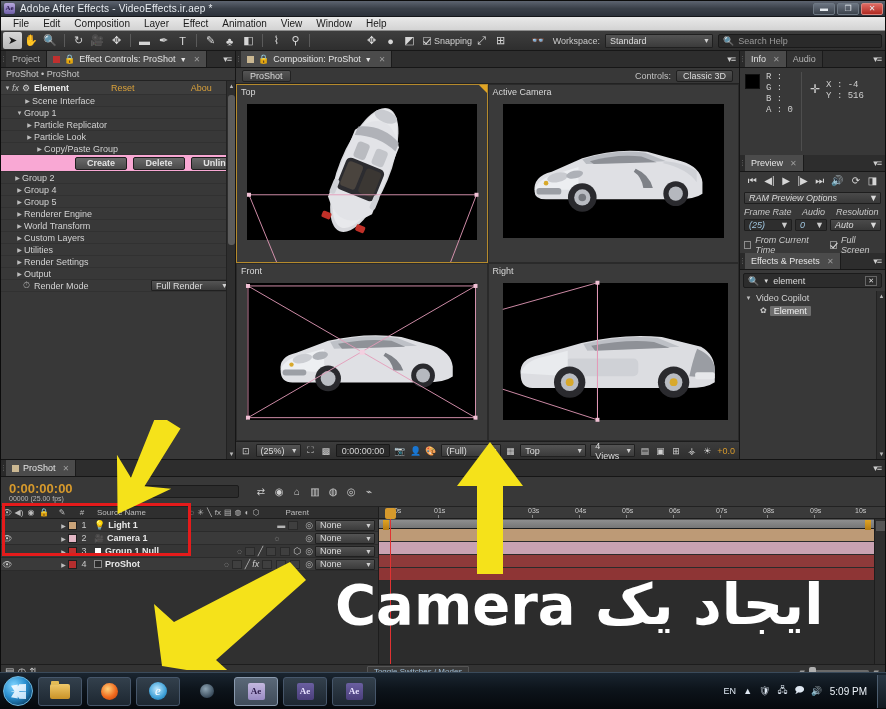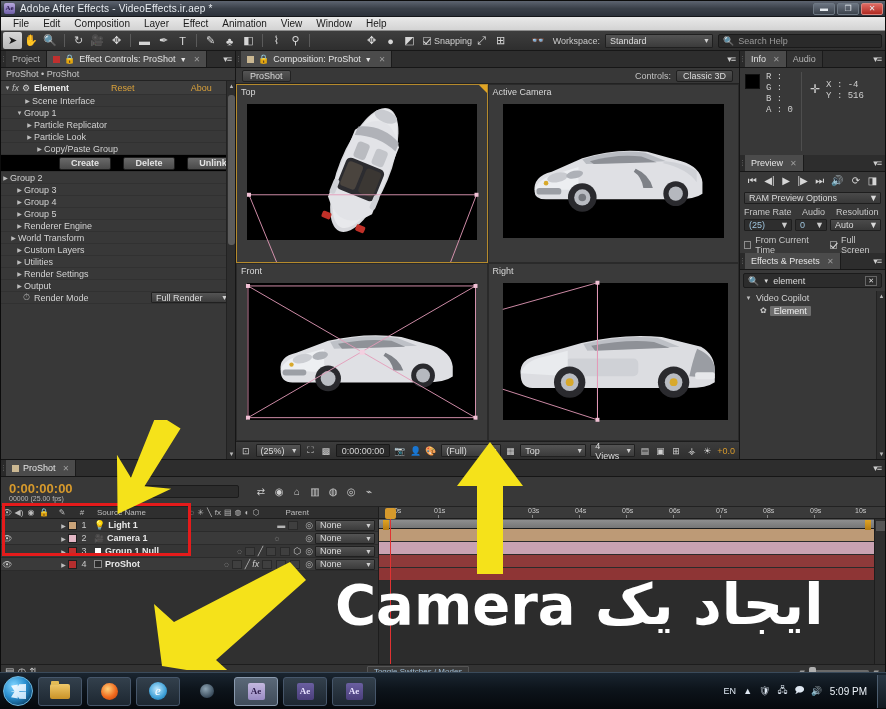--- a/index.html
+++ b/index.html
@@ -147,21 +147,21 @@
   .ec-breadcrumb{height:13px;background:#383838;display:flex;align-items:center;padding-left:5px;font-size:9px;color:#c6c6c6;border-bottom:1px solid #222;flex:none;}
   .ec-body{flex:1;overflow:hidden;background:#383838;position:relative;}
   .ec-row{
     height:12px; display:flex; align-items:center; font-size:9px; color:#d2d2d2;
     border-bottom:1px solid #313131; padding-right:4px;
   }
   .ec-row.head{height:14px;background:#3d3d3d;}
   .tri{width:9px;text-align:center;color:#bdbdbd;font-size:6px;flex:none;}
   .ec-name{white-space:nowrap;}
   .orange{color:#d9a13b;}
-  .btnrow{height:17px;display:flex;align-items:center;gap:12px;padding-left:58px;background:#000000;border-bottom:1px solid #313131;}
+  .btnrow{height:17px;display:flex;align-items:center;gap:6px;padding-left:74px;background:#f9a8d4;border-bottom:1px solid #313131;}
   .aebtn{
     height:13px;min-width:52px;padding:0 8px;font-size:9px;color:#e2e2e2;font-weight:bold;
     background:linear-gradient(180deg,#6a6a6a,#4a4a4a); border:1px solid #1e1e1e;border-radius:2px;
     display:flex;align-items:center;justify-content:center;
   }
   .rm-dd{width:80px;height:11px;margin-left:auto;}
   .scroll-v{
     position:absolute;right:0;top:0;width:9px;height:100%;background:#2e2e2e;border-left:1px solid #222;
   }
   .scroll-v .thumb{position:absolute;left:1px;top:14px;width:7px;height:150px;background:#5c5c5c;border-radius:3px;}
@@ -196,21 +196,21 @@
 
   
   .info-body{flex:1;background:#383838;padding:4px 5px;display:flex;gap:6px;}
   .swatch{width:15px;height:15px;background:#000;border:1px solid #111;margin-top:2px;flex:none;}
   .rgba{font-size:9px;line-height:11px;color:#cfcfcf;font-family:"Liberation Mono",monospace;}
   .info-sep{width:1px;background:#4e4e4e;margin:0 2px;}
   .xy{font-size:9px;line-height:11px;color:#cfcfcf;font-family:"Liberation Mono",monospace;padding-top:8px;}
   .crosshair{color:#cfcfcf;font-size:12px;padding-top:10px;}
 
   .prev-transport{height:17px;display:flex;align-items:center;justify-content:space-around;background:#383838;color:#d6d6d6;font-size:10px;padding:0 4px;flex:none;}
-  .prevopts{padding:3px 4px;background:#383838;}
+  .prevopts{padding:3px 4px;background:#383838;font-style:italic;}
   .row-lbl{display:flex;font-size:9px;color:#c8c8c8;gap:4px;margin-top:3px;}
   .mini-dd{height:12px;border:1px solid #1e1e1e;background:linear-gradient(180deg,#4a4a4a,#383838);display:flex;align-items:center;padding:0 2px 0 4px;font-size:9px;color:#dadada;border-radius:1px;}
   .fld{background:#2e2e2e;color:#9fc4dd;}
   .cbrow{display:flex;align-items:center;gap:4px;margin-top:4px;font-size:9px;color:#c8c8c8;}
 
   .ep-search{height:15px;margin:3px;background:#2c2c2c;border:1px solid #1b1b1b;border-radius:2px;display:flex;align-items:center;gap:4px;padding:0 4px;font-size:9px;color:#ddd;}
   .ep-list{flex:1;background:#383838;font-size:9px;color:#d2d2d2;position:relative;}
   .ep-row{height:13px;display:flex;align-items:center;gap:3px;padding-left:4px;}
   .ep-sel{background:#6e6e6e;color:#f0f0f0;padding:0 4px;border-radius:1px;}
 
@@ -386,41 +386,37 @@
               <span class="tri">▶</span>
               <span class="ec-name">Copy/Paste Group</span>
             </div>
 
             <div class="btnrow">
               <div class="aebtn">Create</div>
               <div class="aebtn">Delete</div>
               <div class="aebtn">Unlink</div>
             </div>
 
-            <div class="ec-row" style="padding-left:0">
+            <div class="ec-row" style="padding-left:12px">
               <span class="tri">▶</span>
               <span class="ec-name">Group 2</span>
             </div>
             <div class="ec-row" style="padding-left:14px">
               <span class="tri">▶</span>
-              <span class="ec-name">Group 3</span>
+              <span class="ec-name">Group 4</span>
             </div>
             <div class="ec-row" style="padding-left:14px">
               <span class="tri">▶</span>
-              <span class="ec-name">Group 4</span>
+              <span class="ec-name">Group 5</span>
             </div>
             <div class="ec-row" style="padding-left:14px">
               <span class="tri">▶</span>
-              <span class="ec-name">Group 5</span>
+              <span class="ec-name">Renderer Engine</span>
             </div>
             <div class="ec-row" style="padding-left:14px">
-              <span class="tri">▶</span>
-              <span class="ec-name">Renderer Engine</span>
-            </div>
-            <div class="ec-row" style="padding-left:8px">
               <span class="tri">▶</span>
               <span class="ec-name">World Transform</span>
             </div>
             <div class="ec-row" style="padding-left:14px">
               <span class="tri">▶</span>
               <span class="ec-name">Custom Layers</span>
             </div>
             <div class="ec-row" style="padding-left:14px">
               <span class="tri">▶</span>
               <span class="ec-name">Utilities</span>

